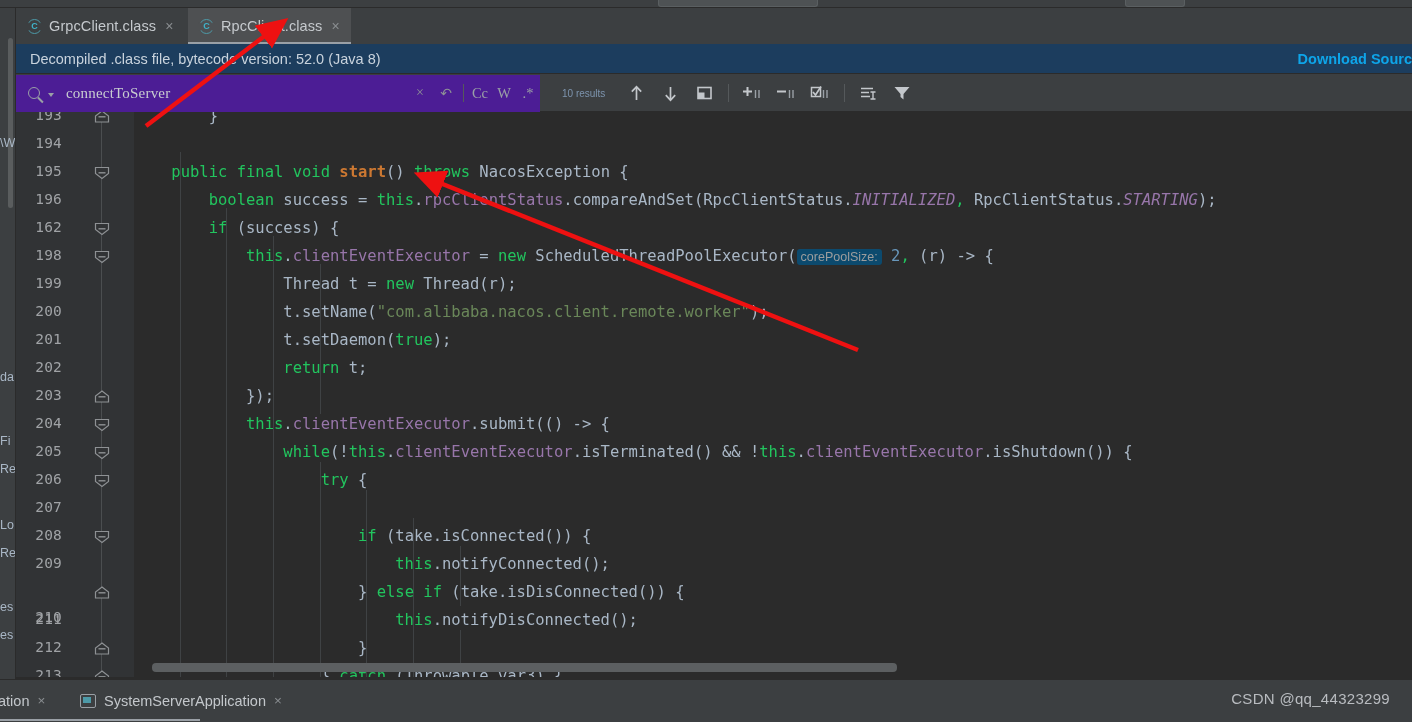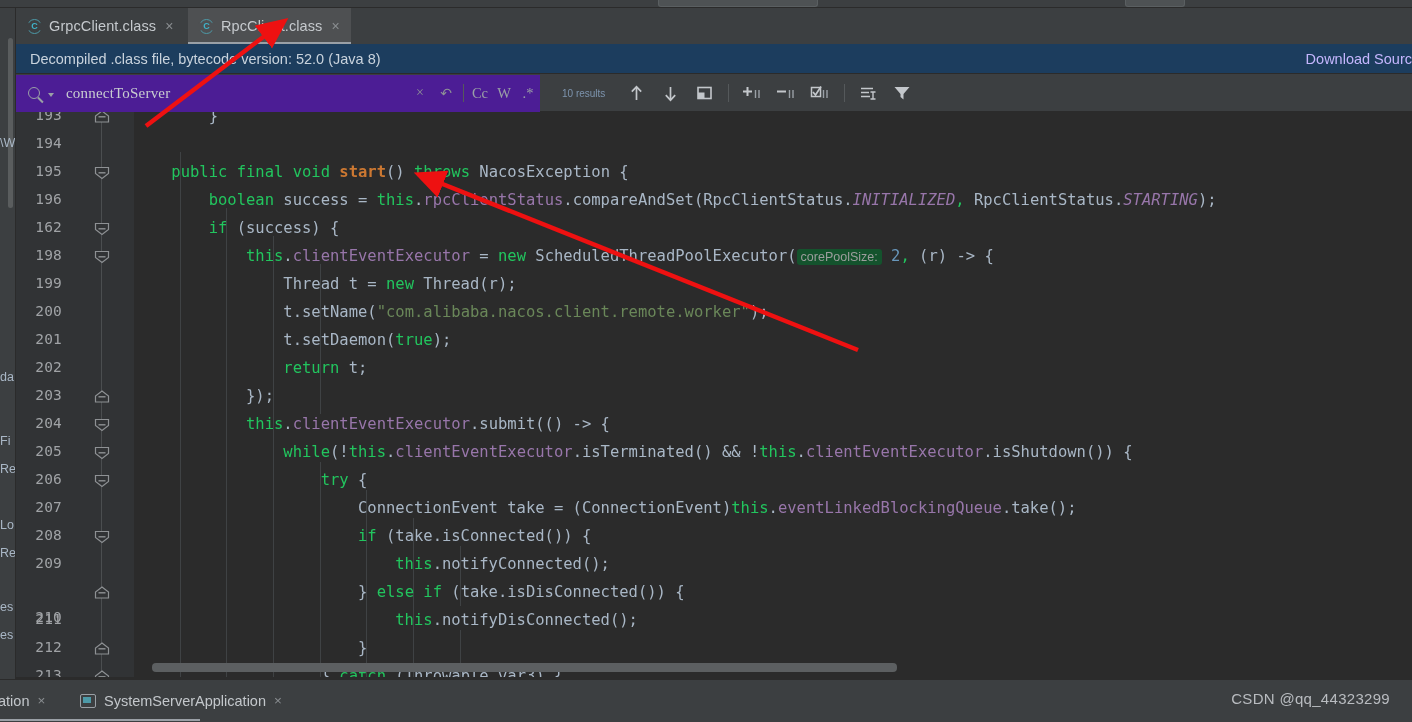--- a/index.html
+++ b/index.html
@@ -70,21 +70,21 @@
 
   
   #banner{
     position:absolute; left:16px; top:44px; width:1396px; height:30px;
     background:#1c3d5e; display:flex; align-items:center;
     padding-left:14px; border-bottom:1px solid #2b2b2b;
   }
   #banner .btxt{ font-size:14.5px; color:#c9d3dd; }
   #banner .blink{
     position:absolute; right:0px; top:0; height:30px; display:flex; align-items:center;
-    font-size:14.5px; color:#c4b5fd; cursor:pointer; padding-right:0px;
+    font-size:14.5px; color:#0ea5e9; cursor:pointer; padding-right:0px;font-weight:bold;
   }
 
   
   #findbar{
     position:absolute; left:16px; top:75px; width:1396px; height:37px;
     background:#3c3f41; display:flex; align-items:center;
     border-bottom:1px solid #2b2b2b;
   }
   #findfield{
     position:relative; width:524px; height:37px; background:#4c1d95;
@@ -156,21 +156,21 @@
     font-size:15.5px; line-height:1; letter-spacing:0px;
   }
   .kw{ color:#22c55e; }
   .kwb{ color:#cc7832; font-weight:bold; }
   .pln{ color:#a9b7c6; }
   .fld{ color:#9876aa; }
   .stc{ color:#9876aa; font-style:italic; }
   .str{ color:#6a8759; }
   .num{ color:#6897bb; }
   .hint{
-    background:#14532d; color:#9d9d9d; border-radius:3px;
+    background:#0c4a6e; color:#9d9d9d; border-radius:3px;
     padding:1px 4px; font-size:12.5px; font-family:"Liberation Sans",sans-serif;
   }
 
   #hscroll{
     position:absolute; left:136px; bottom:7px; width:745px; height:9px;
     background:#5c5f61; border-radius:4px;
   }
   #editor-bottom-edge{
     position:absolute; left:0; bottom:0; width:1396px; height:2px; background:#2b2b2b;
   }
@@ -434,21 +434,20 @@
       <div class="cline" style="top: 109px;"><span class="kw">        if </span><span class="pln">(success) {</span></div>
       <div class="cline" style="top: 137px;"><span class="kw">            this</span><span class="pln">.</span><span class="fld">clientEventExecutor</span><span class="pln"> = </span><span class="kw">new </span><span class="pln">ScheduledThreadPoolExecutor(</span><span class="hint">corePoolSize:</span><span class="num"> 2</span><span class="kw">,</span><span class="pln"> (r) -&gt; {</span></div>
       <div class="cline" style="top: 165px;"><span class="pln">                Thread t = </span><span class="kw">new </span><span class="pln">Thread(r);</span></div>
       <div class="cline" style="top: 193px;"><span class="pln">                t.setName(</span><span class="str">"com.alibaba.nacos.client.remote.worker"</span><span class="pln">);</span></div>
       <div class="cline" style="top: 221px;"><span class="pln">                t.setDaemon(</span><span class="kw">true</span><span class="pln">);</span></div>
       <div class="cline" style="top: 249px;"><span class="kw">                return </span><span class="pln">t;</span></div>
       <div class="cline" style="top: 277px;"><span class="pln">            });</span></div>
       <div class="cline" style="top: 305px;"><span class="kw">            this</span><span class="pln">.</span><span class="fld">clientEventExecutor</span><span class="pln">.submit(() -&gt; {</span></div>
       <div class="cline" style="top: 333px;"><span class="kw">                while</span><span class="pln">(!</span><span class="kw">this</span><span class="pln">.</span><span class="fld">clientEventExecutor</span><span class="pln">.isTerminated() &amp;&amp; !</span><span class="kw">this</span><span class="pln">.</span><span class="fld">clientEventExecutor</span><span class="pln">.isShutdown()) {</span></div>
       <div class="cline" style="top: 361px;"><span class="kw">                    try </span><span class="pln">{</span></div>
-      <div class="cline" style="top: 389px;"><span class="pln">                        ConnectionEvent take = (ConnectionEvent)</span><span class="kw">this</span><span class="pln">.</span><span class="fld">eventLinkedBlockingQueue</span><span class="pln">.take();</span></div>
       <div class="cline" style="top: 417px;"><span class="kw">                        if </span><span class="pln">(take.isConnected()) {</span></div>
       <div class="cline" style="top: 445px;"><span class="kw">                            this</span><span class="pln">.notifyConnected();</span></div>
       <div class="cline" style="top: 473px;"><span class="pln">                        } </span><span class="kw">else if </span><span class="pln">(take.isDisConnected()) {</span></div>
       <div class="cline" style="top: 501px;"><span class="kw">                            this</span><span class="pln">.notifyDisConnected();</span></div>
       <div class="cline" style="top: 529px;"><span class="pln">                        }</span></div>
       <div class="cline" style="top: 557px;"><span class="pln">                    } </span><span class="kw">catch </span><span class="pln">(Throwable var3) {</span></div>
     </div>
   <div id="hscroll"></div>
   <div id="editor-bottom-edge"></div>
 </div>

